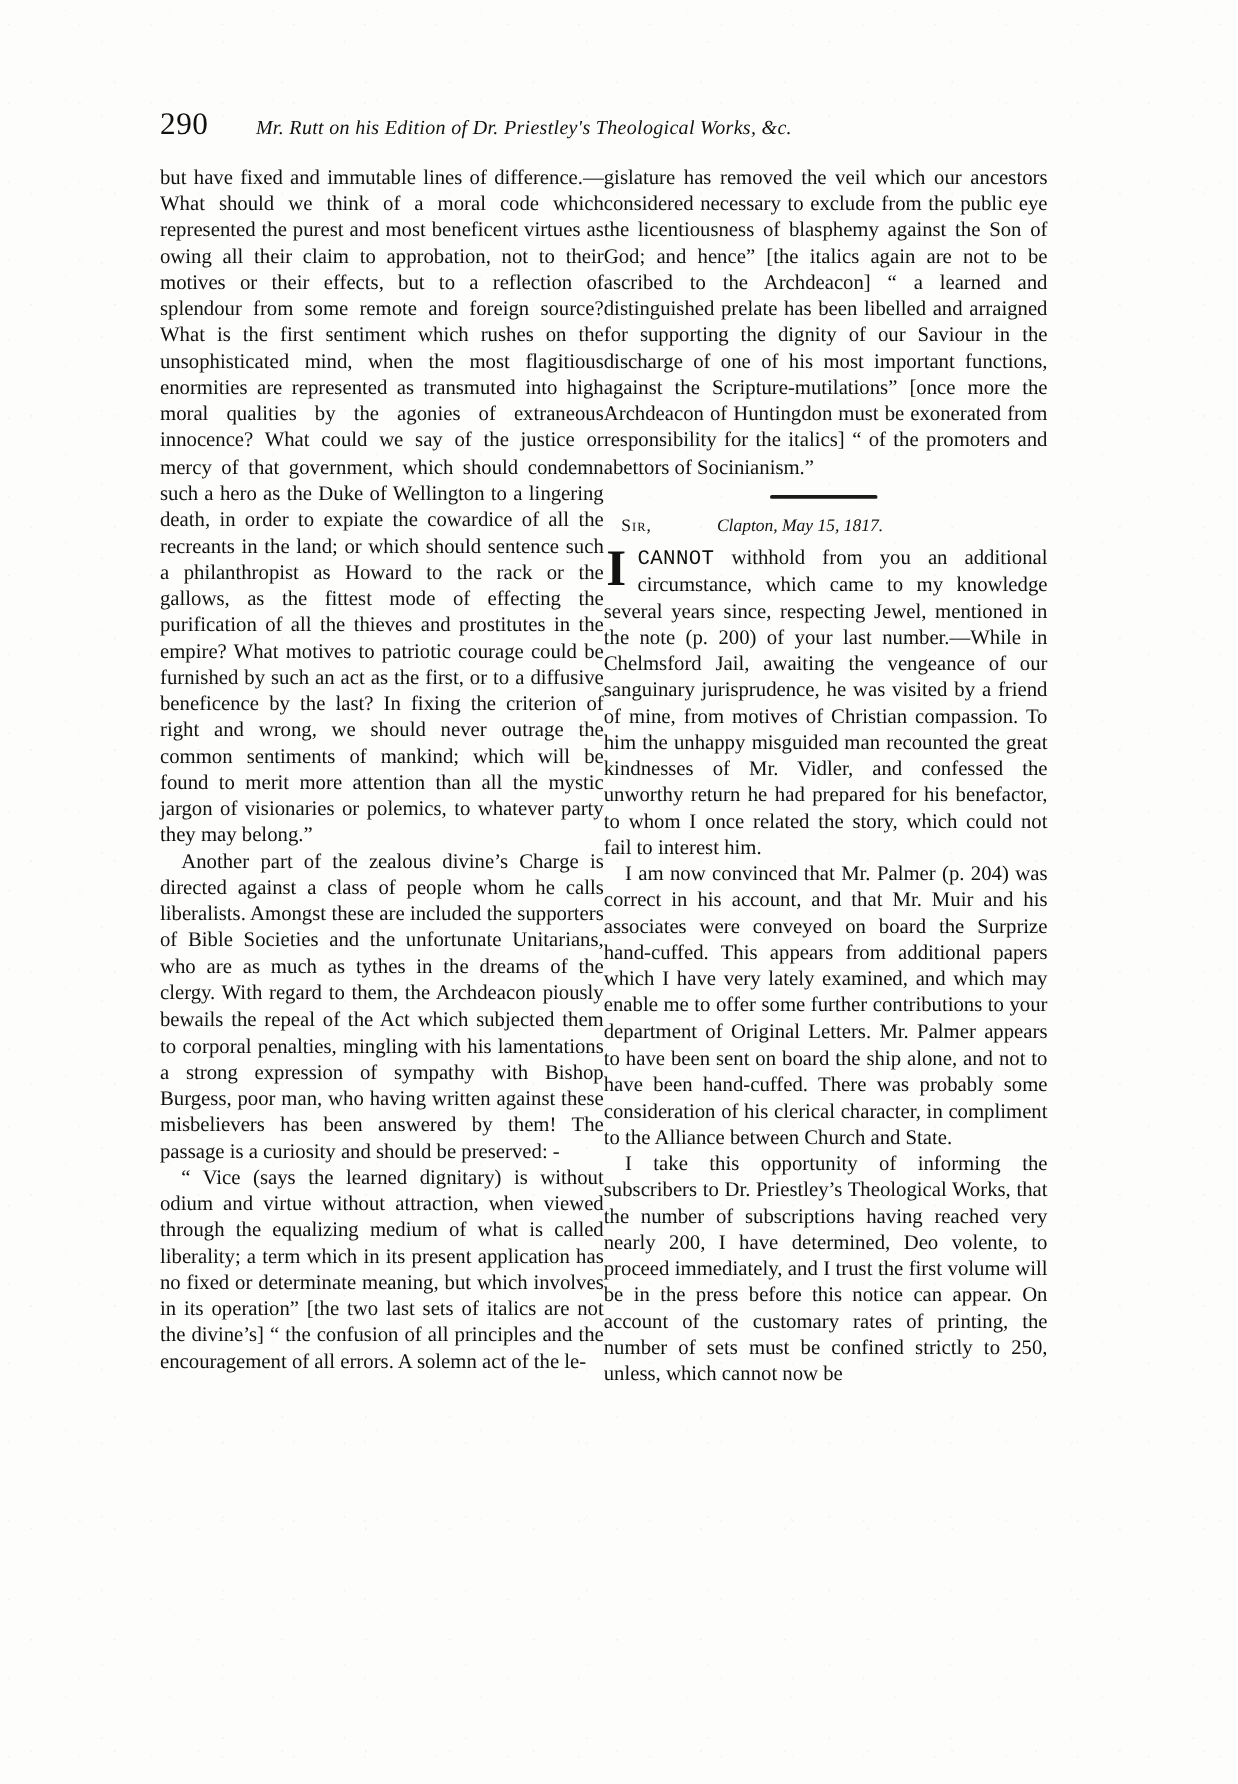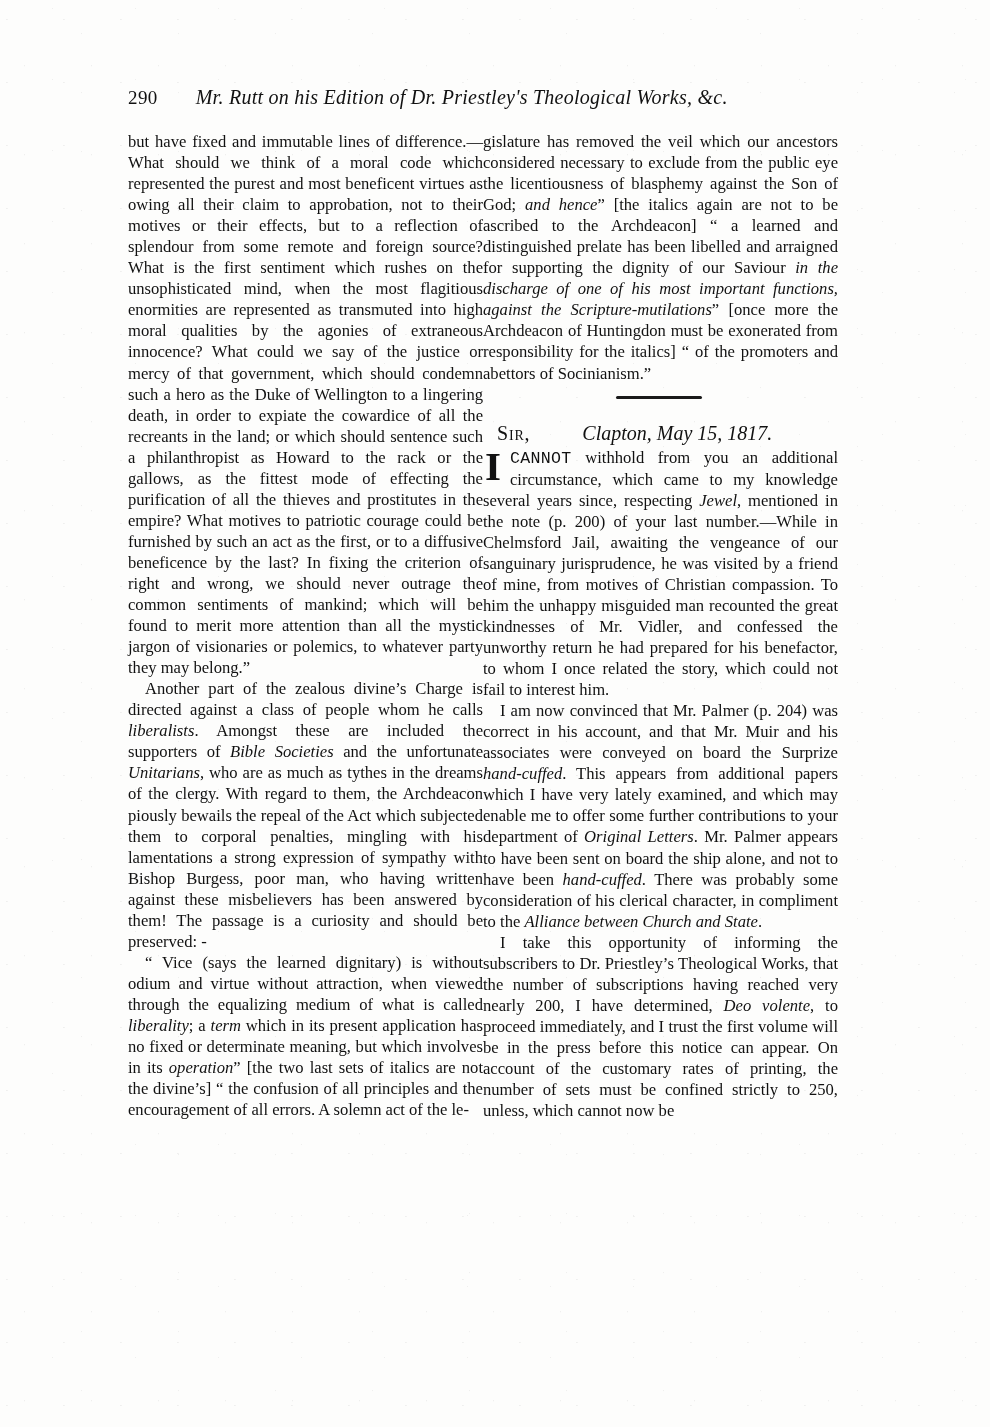--- a/index.html
+++ b/index.html
@@ -24,28 +24,28 @@
   
   .running-head {
     position: absolute;
     left: 128px;
     top: 86px;
     width: 740px;
     height: 26px;
     white-space: nowrap;
   }
   .folio {
-    font-size: 19px;
+    font-size: 25px;
     letter-spacing: 0.4px;
     display: inline-block;
     vertical-align: baseline;
   }
   .head-title {
     font-style: italic;
-    font-size: 20px;
+    font-size: 16px;
     letter-spacing: 0.25px;
     display: inline-block;
     margin-left: 38px;
     vertical-align: baseline;
   }
 
   
   .columns {
     position: absolute;
     left: 128px;
@@ -72,24 +72,24 @@
 
   
   .smallcaps {
     font-variant: small-caps;
     letter-spacing: 0.3px;
     font-family: Liberation Mono, monospace;
   }
 
   
   .dateline {
-    margin-top: 24px;
+    margin-top: 12px;
     margin-bottom: 3px;
     white-space: nowrap;
-    font-size: 20px;
+    font-size: 14px;
   }
   .dateline .sir {
     font-variant: small-caps;
     letter-spacing: 0.8px;
     margin-left: 14px;
   }
   .dateline .place {
     font-style: italic;
     margin-left: 52px;
   }
@@ -110,21 +110,21 @@
   }
   .dropcap {
     float: left;
     font-size: 41px;
     line-height: 36px;
     font-weight: 700;
     padding: 1px 9px 0 2px;
     font-family: "Liberation Serif", "DejaVu Serif", serif;
   }
 
-  i, .it { font-style: italic; }
+  i, .it { }
 
   
   .grain {
     position: absolute;
     inset: 0;
     pointer-events: none;
     opacity: 0.05;
     background-image:
       radial-gradient(circle at 12% 31%, #000 0.6px, transparent 0.9px),
       radial-gradient(circle at 63% 12%, #000 0.5px, transparent 0.8px),

